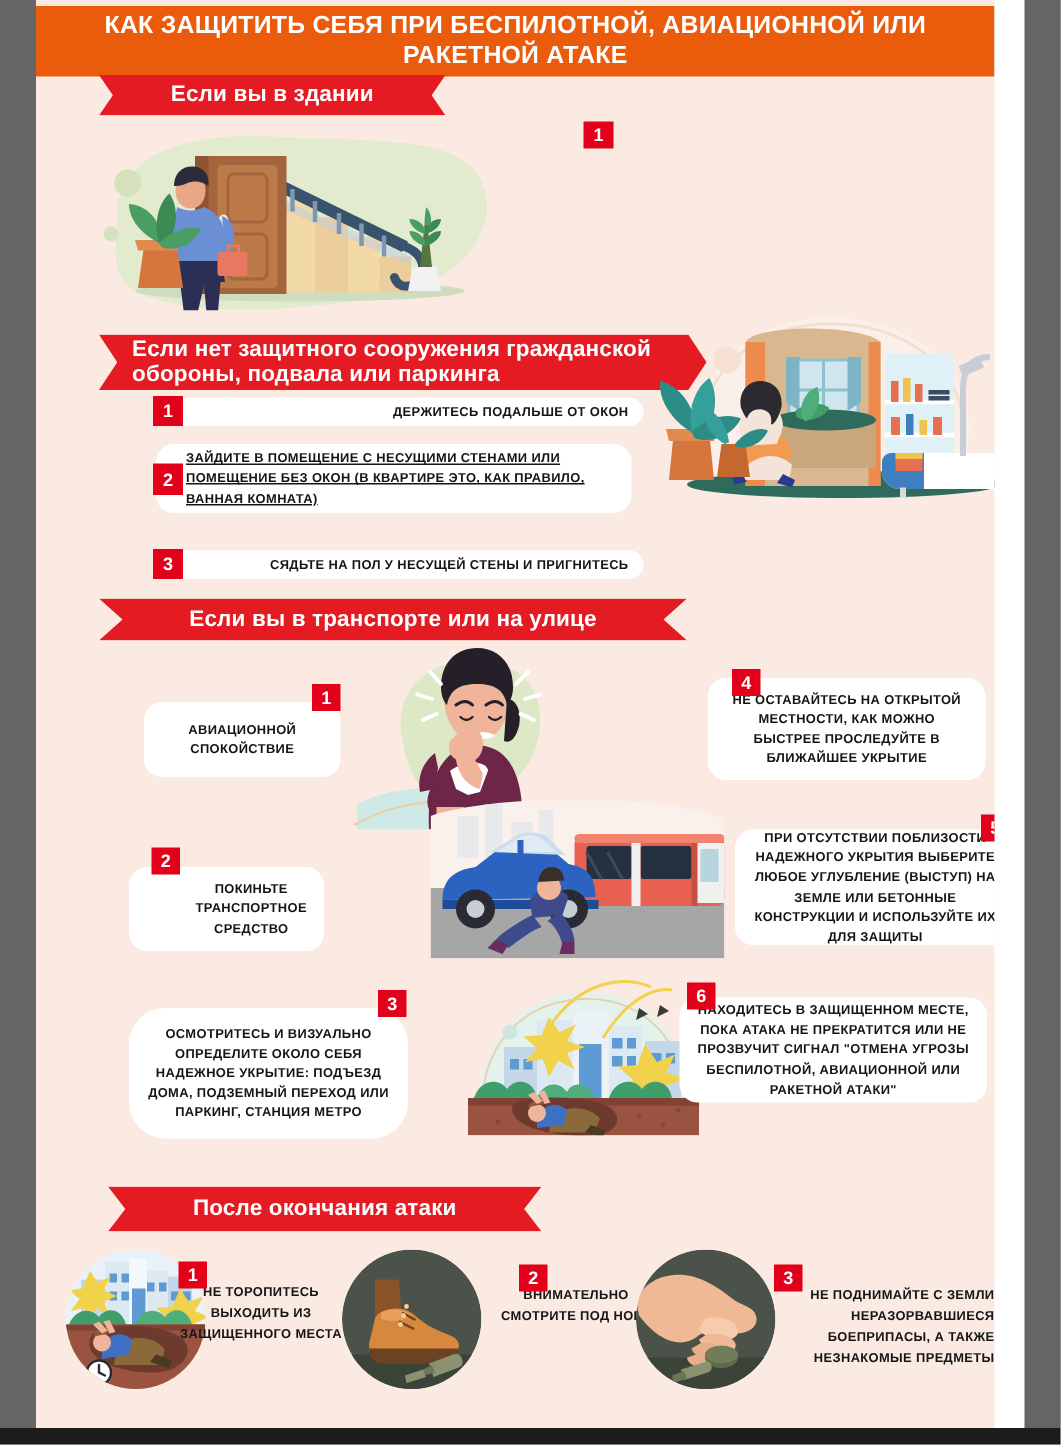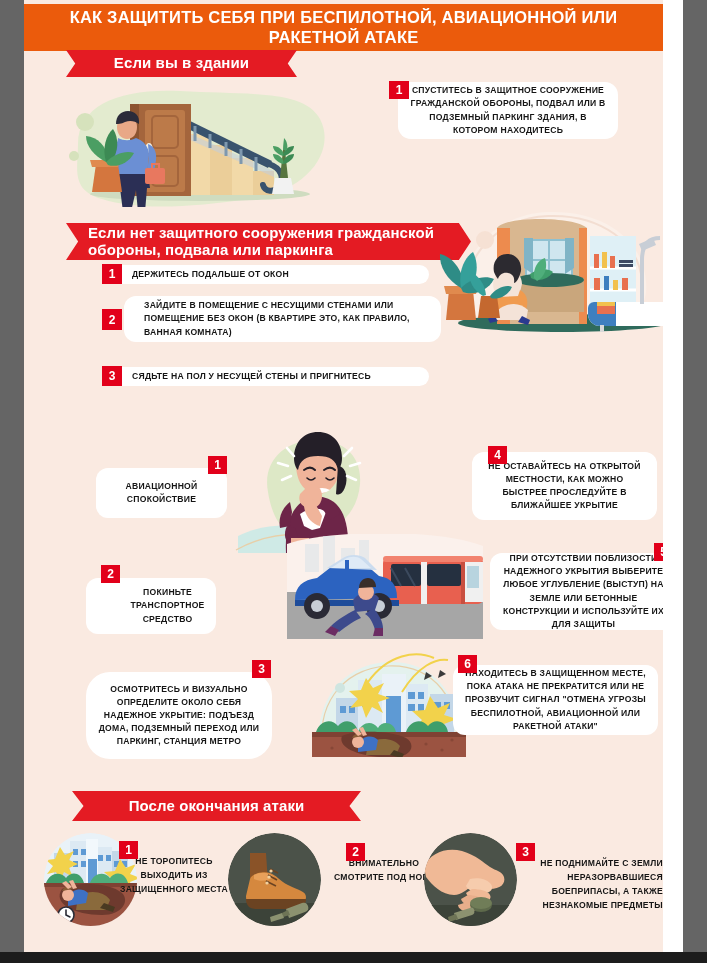--- a/index.html
+++ b/index.html
@@ -44,21 +44,21 @@
   .ribbon.r-notch{clip-path:polygon(0 0,100% 0,96% 50%,100% 100%,0 100%,4% 50%);}
 
   
   .card{
     position:absolute;background:#fff;border-radius:12px;
     box-sizing:border-box;display:flex;align-items:center;justify-content:center;
     color:#151515;font-weight:bold;text-align:center;
     font-size:8.6px;line-height:1.52;letter-spacing:.25px;
     padding:7px 10px;
   }
-  .card.left-pad{justify-content:flex-start;text-align:left;padding-left:20px;}
+  .card.left-pad{justify-content:flex-end;text-align:left;padding-left:20px;}
   .badge{
     position:absolute;background:#E2001A;color:#fff;
     font-weight:bold;display:flex;align-items:center;justify-content:center;
     font-size:12px;z-index:4;
   }
 
   
   .ill{position:absolute;overflow:hidden;}
   .circ{position:absolute;border-radius:50%;overflow:hidden;}
 
@@ -129,23 +129,20 @@
         <path d="M223 82 c-6-2-10-6-10-10 6 0 10 4 11 9z" fill="#4B9E63"></path>
         <path d="M224 74 c6-2 10-6 10-10 -6 0 -10 4 -11 9z" fill="#3C8A54"></path>
         <path d="M224 82 c6-2 10-6 10-10 -6 0 -10 4 -11 9z" fill="#3C8A54"></path>
         <path d="M223 68 c0-6 1-10 1-12 3 3 4 8 3 12z" fill="#4B9E63"></path>
       </svg>
     </div>
 
     <div class="badge" style="left:365px;top:81px;width:20px;height:18px;">
       <span>1</span>
     </div>
-    <div class="card" style="left:374px;top:82px;width:220px;height:57px;border-radius:13px;">
-      <span>СПУСТИТЕСЬ В ЗАЩИТНОЕ СООРУЖЕНИЕ ГРАЖДАНСКОЙ ОБОРОНЫ, ПОДВАЛ ИЛИ В ПОДЗЕМНЫЙ ПАРКИНГ ЗДАНИЯ, В КОТОРОМ НАХОДИТЕСЬ</span>
-    </div>
 
     <div class="ribbon r-wide" style="left:42px;top:223px;width:405px;height:37px;padding-left:22px;">
       <span class="rtxt">Если нет защитного сооружения гражданской обороны, подвала или паркинга</span>
     </div>
 
     <div class="ill" style="left:410px;top:190px;width:255px;height:160px;">
       <svg width="255" height="160" viewBox="0 0 255 160">
         <path d="M32 118 C20 70 58 24 114 22 c58 -2 96 30 98 70 2 22 -8 34 -26 38 -50 10 -142 8 -154 -12z" fill="#FBF0E9"></path>
         <path d="M34 116 C24 72 60 28 114 26 c54 -2 92 28 94 66" fill="none" stroke="#F3DED2" stroke-width="2"></path>
         <ellipse cx="51" cy="50" rx="9" ry="9" fill="#F6E1D4"></ellipse>
@@ -213,31 +210,34 @@
     <div class="badge" style="left:78px;top:264px;width:20px;height:20px;">
       <span>1</span>
     </div>
     <div class="card left-pad" style="left:88px;top:265px;width:317px;height:19px;">
       <span>ДЕРЖИТЕСЬ ПОДАЛЬШЕ ОТ ОКОН</span>
     </div>
 
     <div class="badge" style="left:78px;top:309px;width:20px;height:21px;">
       <span>2</span>
     </div>
-    <div class="card left-pad" style="left:100px;top:296px;width:317px;height:46px;">
+    <div class="card left-pad" style="left:80px;top:296px;width:317px;height:46px;text-decoration:underline;">
       <span>ЗАЙДИТЕ В ПОМЕЩЕНИЕ С НЕСУЩИМИ СТЕНАМИ ИЛИ ПОМЕЩЕНИЕ БЕЗ ОКОН (В КВАРТИРЕ ЭТО, КАК ПРАВИЛО, ВАННАЯ КОМНАТА)</span>
     </div>
 
     <div class="badge" style="left:78px;top:366px;width:20px;height:20px;">
       <span>3</span>
     </div>
     <div class="card left-pad" style="left:88px;top:367px;width:317px;height:19px;">
       <span>СЯДЬТЕ НА ПОЛ У НЕСУЩЕЙ СТЕНЫ И ПРИГНИТЕСЬ</span>
     </div>
 
+    <div class="ribbon r-notch center" style="left:42px;top:399px;width:392px;height:28px;">
+      <span class="rtxt">Если вы в транспорте или на улице</span>
+    </div>
 
     <div class="ill" style="left:210px;top:428px;width:150px;height:125px;">
       <svg width="150" height="125" viewBox="0 0 150 125">
         <path d="M34 64 C28 32 52 12 82 12 c30 0 46 18 44 44 -2 28 -22 48 -52 52 -24 3 -36-18 -40 -44z" fill="#DDE8C6"></path>
         <path d="M4 108 C40 90 86 96 150 120 l0 6 -146 0z" fill="#CFEAE6"></path>
         <path d="M2 122 C44 98 92 104 150 122" fill="none" stroke="#E8CFA8" stroke-width="1.4"></path>
 
         <path d="M52 125 c-2-38 12-56 32-56 20 0 32 18 30 56z" fill="#6D2548"></path>
         <path d="M66 86 c8-6 18-8 26-2 l-6 16 -8 2 -8-4z" fill="#FFFFFF"></path>
         <path d="M84 68 c10 2 18 8 22 18 l-10 6 -8-12z" fill="#6D2548"></path>

